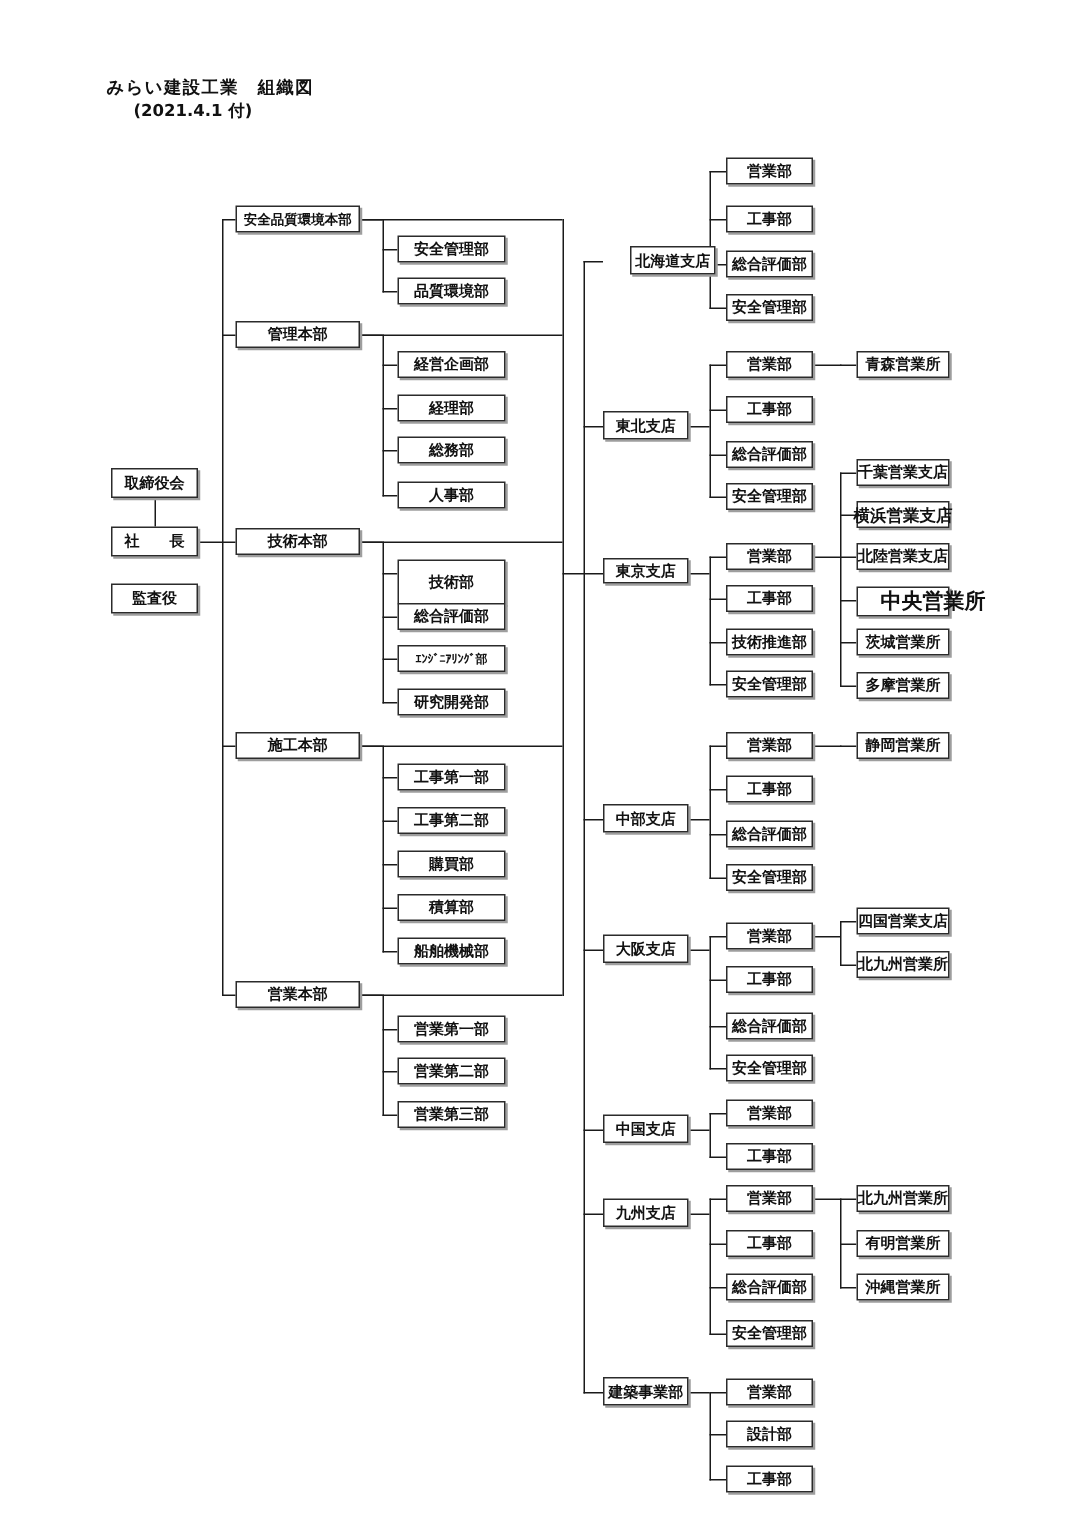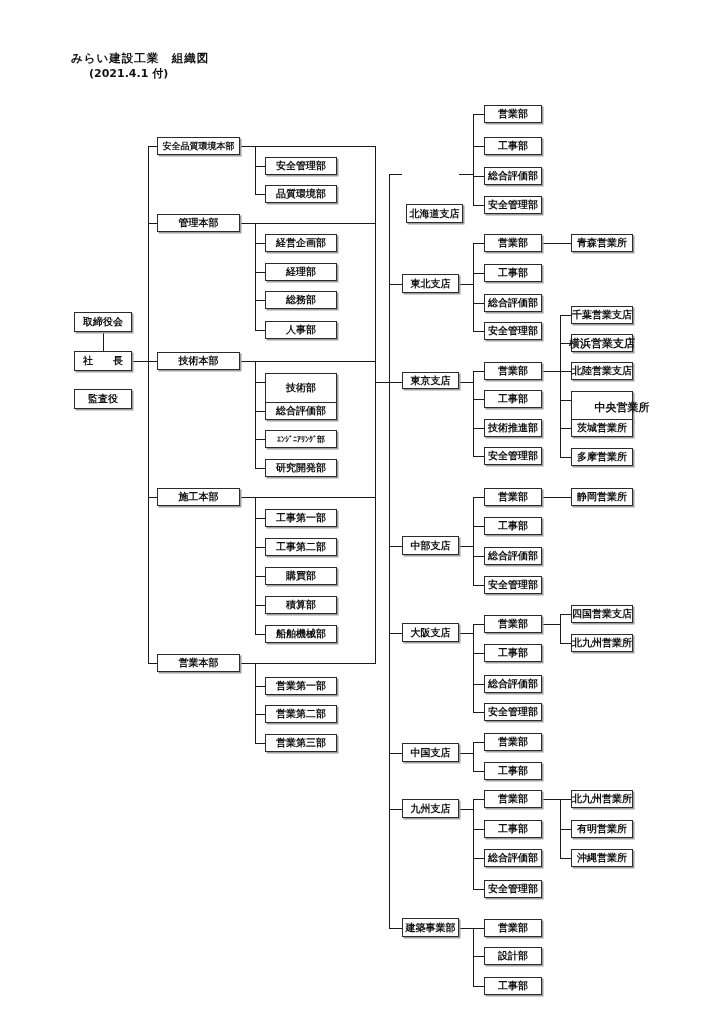--- a/index.html
+++ b/index.html
@@ -164,37 +164,37 @@
       <div class="node" style="left: 265px; top: 430px; width: 72px; height: 18px; font-size: 8px;">ｴﾝｼﾞﾆｱﾘﾝｸﾞ部</div>
       <div class="node" style="left: 265px; top: 459px; width: 72px; height: 18px; font-size: 10px;">研究開発部</div>
       <div class="node" style="left: 265px; top: 509px; width: 72px; height: 18px; font-size: 10px;">工事第一部</div>
       <div class="node" style="left: 265px; top: 538px; width: 72px; height: 18px; font-size: 10px;">工事第二部</div>
       <div class="node" style="left: 265px; top: 567px; width: 72px; height: 18px; font-size: 10px;">購買部</div>
       <div class="node" style="left: 265px; top: 596px; width: 72px; height: 18px; font-size: 10px;">積算部</div>
       <div class="node" style="left: 265px; top: 625px; width: 72px; height: 18px; font-size: 10px;">船舶機械部</div>
       <div class="node" style="left: 265px; top: 677px; width: 72px; height: 18px; font-size: 10px;">営業第一部</div>
       <div class="node" style="left: 265px; top: 705px; width: 72px; height: 18px; font-size: 10px;">営業第二部</div>
       <div class="node" style="left: 265px; top: 734px; width: 72px; height: 18px; font-size: 10px;">営業第三部</div>
-      <div class="node" style="left: 406px; top: 164px; width: 57px; height: 19px; font-size: 10px; margin-top: 40px;">北海道支店</div>
+      <div class="node" style="left: 420px; top: 164px; width: 57px; height: 19px; font-size: 10px;">北海道支店</div>
       <div class="node" style="left: 484px; top: 105px; width: 58px; height: 18px; font-size: 10px;">営業部</div>
       <div class="node" style="left: 484px; top: 137px; width: 58px; height: 18px; font-size: 10px;">工事部</div>
       <div class="node" style="left: 484px; top: 167px; width: 58px; height: 18px; font-size: 10px;">総合評価部</div>
       <div class="node" style="left: 484px; top: 196px; width: 58px; height: 18px; font-size: 10px;">安全管理部</div>
       <div class="node" style="left: 402px; top: 274px; width: 57px; height: 19px; font-size: 10px;">東北支店</div>
       <div class="node" style="left: 484px; top: 234px; width: 58px; height: 18px; font-size: 10px;">営業部</div>
       <div class="node" style="left: 571px; top: 234px; width: 62px; height: 18px; font-size: 10px;">青森営業所</div>
       <div class="node" style="left: 484px; top: 264px; width: 58px; height: 18px; font-size: 10px;">工事部</div>
       <div class="node" style="left: 484px; top: 294px; width: 58px; height: 18px; font-size: 10px;">総合評価部</div>
       <div class="node" style="left: 484px; top: 322px; width: 58px; height: 18px; font-size: 10px;">安全管理部</div>
       <div class="node" style="left: 402px; top: 372px; width: 57px; height: 17px; font-size: 10px;">東京支店</div>
       <div class="node" style="left: 484px; top: 362px; width: 58px; height: 18px; font-size: 10px;">営業部</div>
       <div class="node" style="left: 571px; top: 306px; width: 62px; height: 18px; font-size: 10px;">千葉営業支店</div>
       <div class="node" style="left: 571px; top: 334px; width: 62px; height: 18px; font-size: 11px;">横浜営業支店</div>
       <div class="node" style="left: 571px; top: 362px; width: 62px; height: 18px; font-size: 10px;">北陸営業支店</div>
-      <div class="node" style="left: 571px; top: 391px; width: 62px; height: 32px; font-size: 11px; padding-left: 40px;">中央営業所</div>
+      <div class="node" style="left: 571px; top: 391px; width: 62px; height: 20px; font-size: 14px; padding-left: 40px;">中央営業所</div>
       <div class="node" style="left: 571px; top: 419px; width: 62px; height: 18px; font-size: 10px;">茨城営業所</div>
       <div class="node" style="left: 571px; top: 448px; width: 62px; height: 18px; font-size: 10px;">多摩営業所</div>
       <div class="node" style="left: 484px; top: 390px; width: 58px; height: 18px; font-size: 10px;">工事部</div>
       <div class="node" style="left: 484px; top: 419px; width: 58px; height: 18px; font-size: 10px;">技術推進部</div>
       <div class="node" style="left: 484px; top: 447px; width: 58px; height: 18px; font-size: 10px;">安全管理部</div>
       <div class="node" style="left: 402px; top: 536px; width: 57px; height: 19px; font-size: 10px;">中部支店</div>
       <div class="node" style="left: 484px; top: 488px; width: 58px; height: 18px; font-size: 10px;">営業部</div>
       <div class="node" style="left: 571px; top: 488px; width: 62px; height: 18px; font-size: 10px;">静岡営業所</div>
       <div class="node" style="left: 484px; top: 517px; width: 58px; height: 18px; font-size: 10px;">工事部</div>
       <div class="node" style="left: 484px; top: 547px; width: 58px; height: 18px; font-size: 10px;">総合評価部</div>

